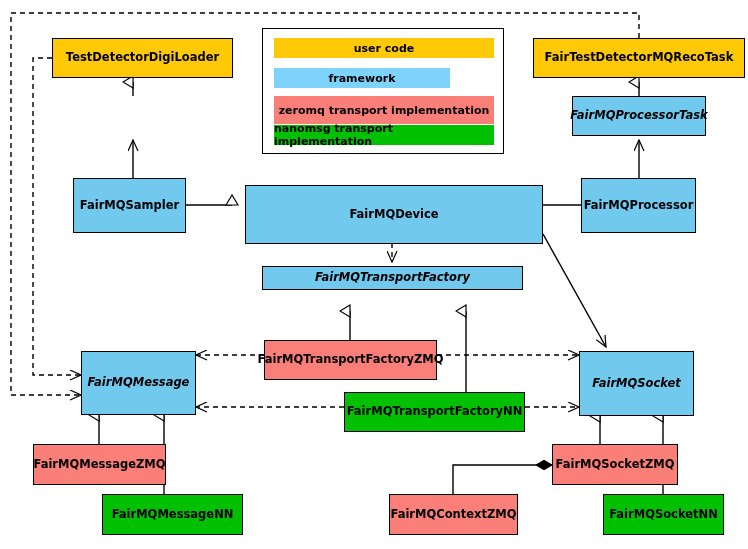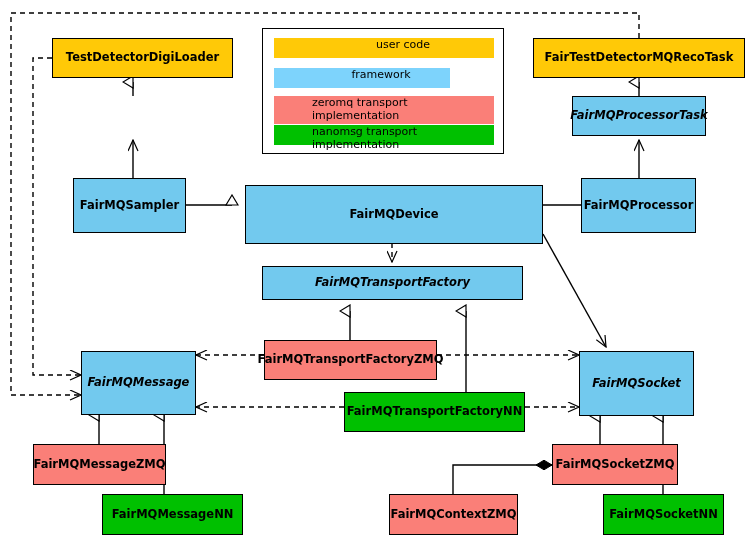--- a/index.html
+++ b/index.html
@@ -5,22 +5,22 @@
   html,body{margin:0;padding:0;background:#ffffff;}
   body{width:748px;height:549px;position:relative;overflow:hidden;
        font-family:"DejaVu Sans","Liberation Sans",sans-serif;}
   #canvas{position:absolute;left:0;top:0;width:748px;height:549px;}
   svg.edges{position:absolute;left:0;top:0;width:748px;height:549px;pointer-events:none;}
   .node{position:absolute;box-sizing:border-box;border:1px solid #000;
         display:flex;align-items:center;justify-content:center;text-align:center;
         font-size:11.5px;font-weight:bold;color:#000;line-height:1.15;padding:0 4px;}
   .node.abstract{font-style:italic;}
   .legend-box{position:absolute;box-sizing:border-box;border:1px solid #000;background:#fff;}
-  .legend-bar{position:absolute;box-sizing:border-box;display:flex;align-items:flex-start;
-              justify-content:center;font-size:11px;font-weight:normal;color:#000;padding-left:38px;}
+  .legend-bar{position:absolute;box-sizing:border-box;display:flex;align-items:center;
+              justify-content:center;font-size:11px;font-weight:bold;color:#000;}
 </style>
 </head>
 <body>
 
 <div id="canvas">
 
   <svg class="edges" viewBox="0 0 748 549" xmlns="http://www.w3.org/2000/svg">
     <defs>
       <marker id="hollowTriUp" markerWidth="14" markerHeight="12" refX="7" refY="11" orient="auto-start-reverse" markerUnits="userSpaceOnUse">
         <path d="M1,11 L7,1 L13,11 Z" fill="#ffffff" stroke="#000" stroke-width="1.2"></path>
@@ -97,21 +97,21 @@
   </div>
 
   <div class="node abstract" style="left:572px;top:96px;width:134px;height:40px;background:#72C9EE;">
     <span>FairMQProcessorTask</span>
   </div>
 
   <div class="node" style="left:533px;top:38px;width:212px;height:40px;background:#FFC907;">
     <span>FairTestDetectorMQRecoTask</span>
   </div>
 
-  <div class="node abstract" style="left:262px;top:266px;width:261px;height:34px;background:#72C9EE;">
+  <div class="node abstract" style="left:262px;top:266px;width:261px;height:24px;background:#72C9EE;">
     <span>FairMQTransportFactory</span>
   </div>
 
   <div class="node" style="left:264px;top:340px;width:173px;height:40px;background:#FA7F78;">
     <span>FairMQTransportFactoryZMQ</span>
   </div>
 
   <div class="node" style="left:344px;top:392px;width:181px;height:40px;background:#00C000;">
     <span>FairMQTransportFactoryNN</span>
   </div>

